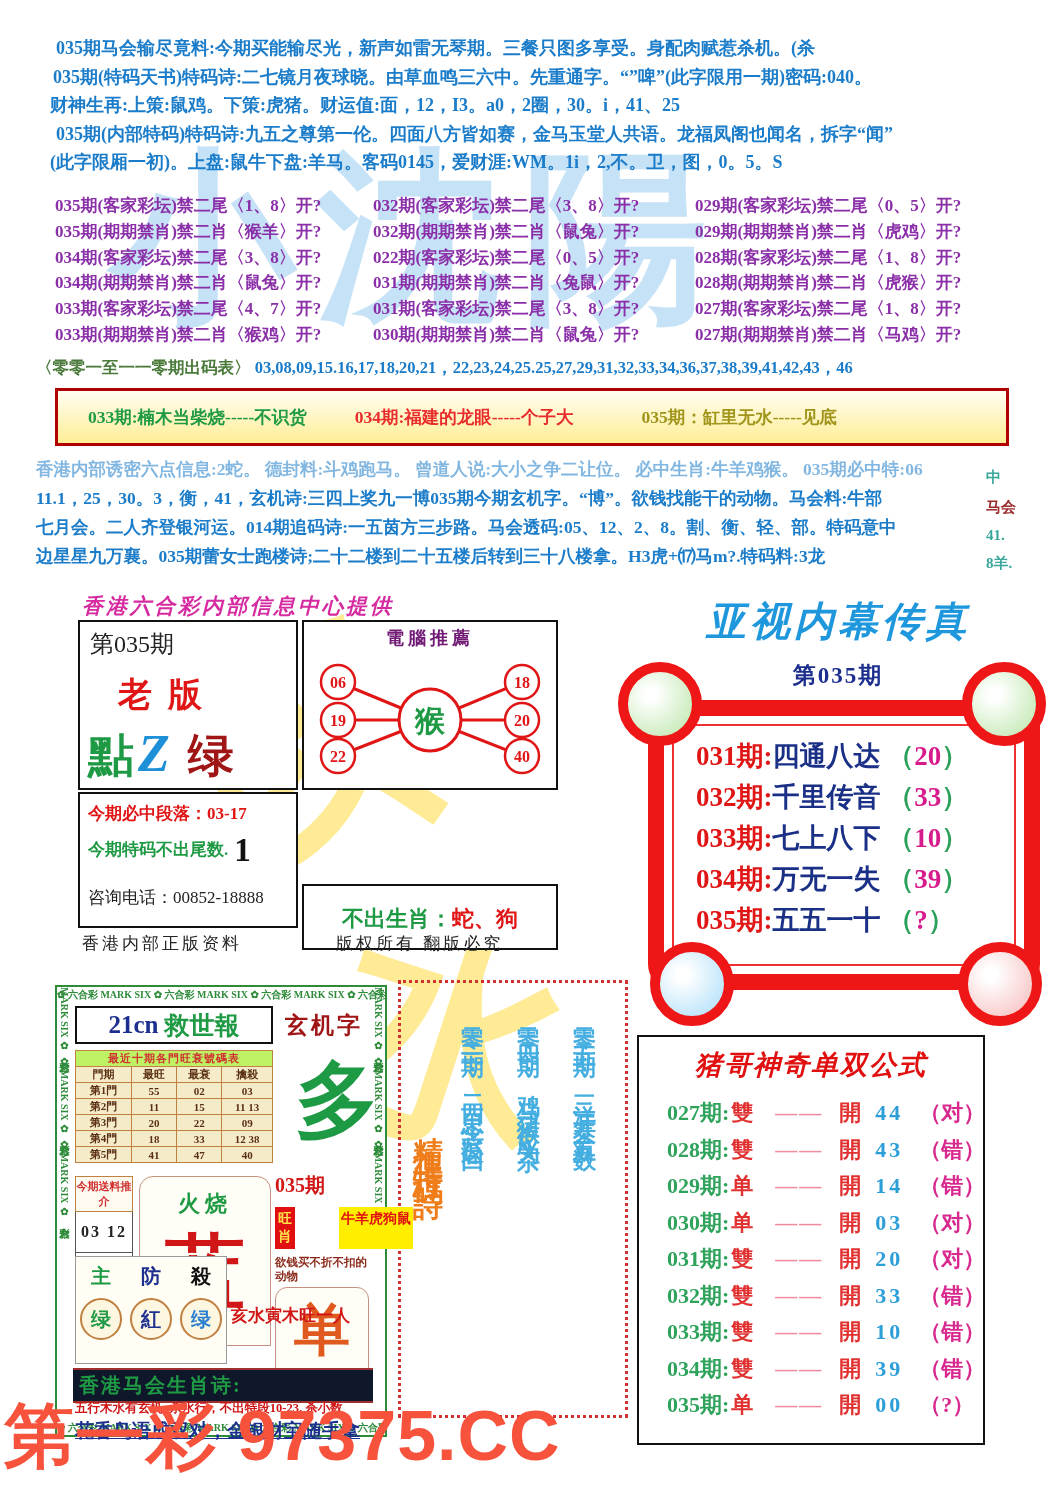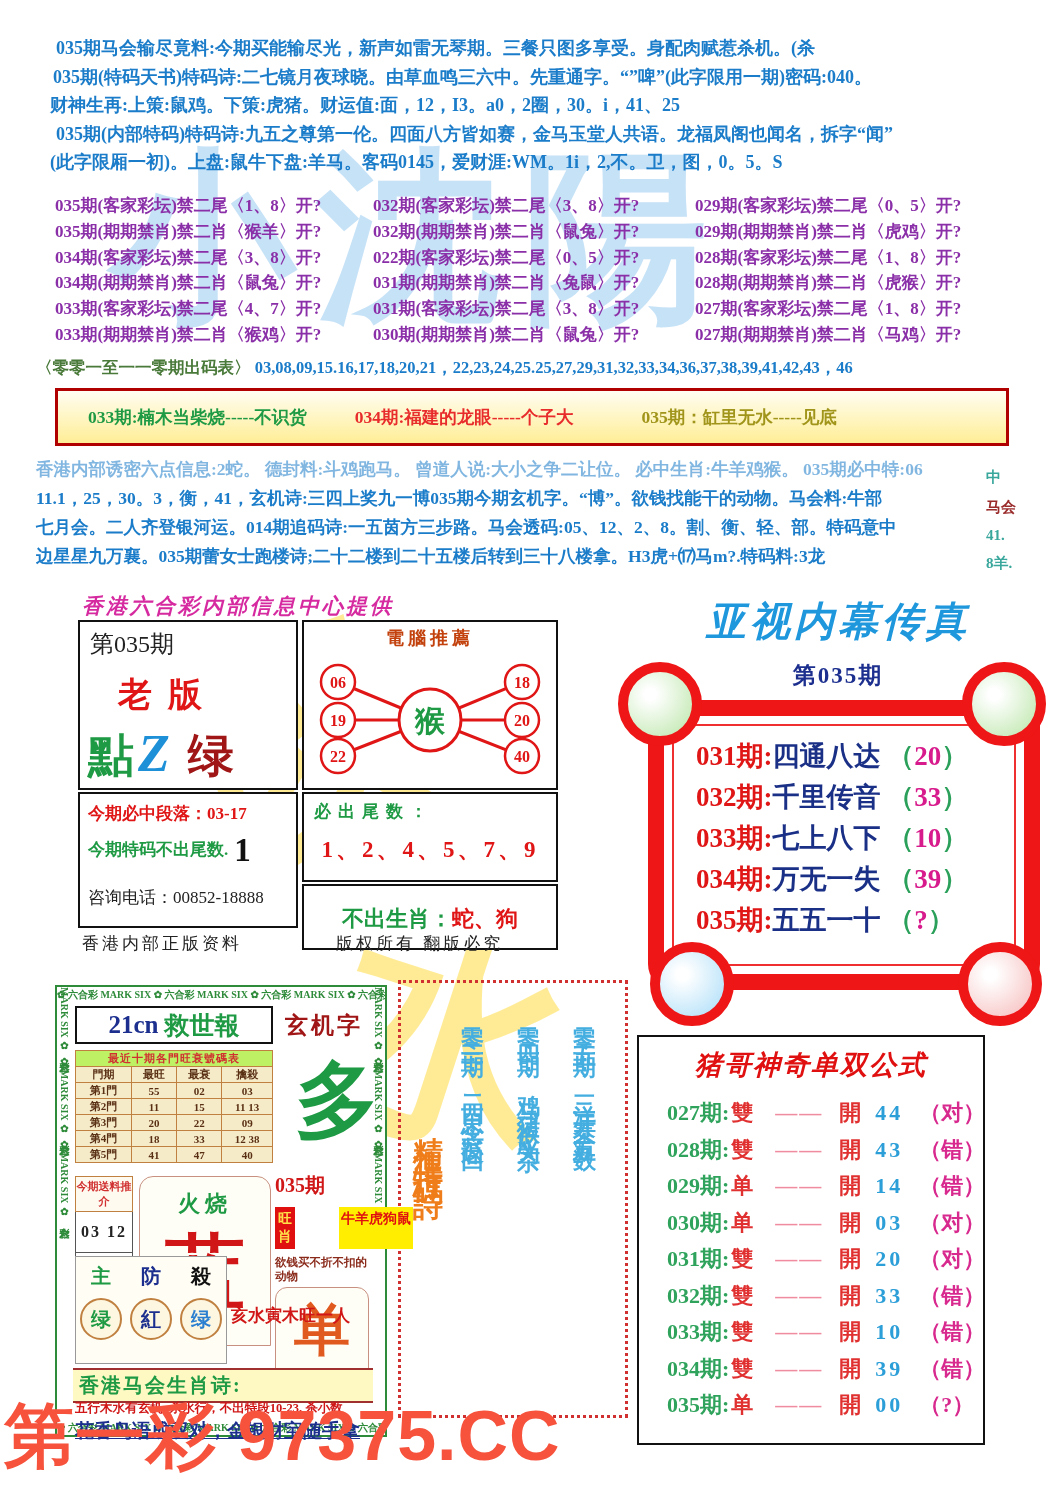--- a/index.html
+++ b/index.html
@@ -34,21 +34,21 @@
   .teal{color:#3aa79c;} .dred{color:#9a2b2b;}
   
   .hk-header{left:82px;top:592px;color:#d62ba0;font-size:21px;font-weight:bold;font-style:italic;letter-spacing:3px;}
   .bbox{position:absolute;border:2.5px solid #111;background:#fff;box-sizing:border-box;}
   .issue-no{position:absolute;left:10px;top:6px;font-size:24px;color:#222;}
   .oldver{position:absolute;left:38px;top:50px;font-size:34px;font-weight:bold;color:#e01616;letter-spacing:16px;}
   .chars{position:absolute;left:8px;top:102px;white-space:nowrap;}
   .ch1{font-size:46px;font-weight:bold;color:#1f9a44;}
   .ch2{font-size:52px;font-weight:bold;font-style:italic;color:#1e90d8;}
   .ch3{font-size:46px;font-weight:bold;color:#a01515;margin-left:14px;}
-  .pc-title{position:absolute;left:0;top:4px;width:100%;text-align:center;color:#c2410c;font-size:18px;font-weight:bold;letter-spacing:4px;}
+  .pc-title{position:absolute;left:0;top:4px;width:100%;text-align:center;color:#701a75;font-size:18px;font-weight:bold;letter-spacing:4px;}
   .seg1{position:absolute;left:8px;top:8px;color:#e01616;font-size:17px;font-weight:600;}
   .seg2{position:absolute;left:8px;top:38px;color:#1f9a44;font-size:17px;font-weight:600;}
   .seg2 b{color:#111;font-size:33px;font-weight:600;vertical-align:-6px;margin-left:6px;}
   .seg3{position:absolute;left:8px;top:92px;color:#222;font-size:17px;}
   .tails-label{position:absolute;left:10px;top:6px;color:#1f9a44;font-size:17px;font-weight:600;letter-spacing:7px;}
   .tails-vals{position:absolute;left:0;top:40px;width:100%;text-align:center;color:#e01616;font-size:23px;font-weight:bold;letter-spacing:3px;}
   .zod{position:absolute;left:0;top:18px;width:100%;text-align:center;font-size:22px;font-weight:bold;}
   .zod .g{color:#1f9a44;} .zod .r{color:#e01616;}
   .cap{position:absolute;top:932px;color:#222;font-size:17px;letter-spacing:3px;}
   
@@ -98,21 +98,21 @@
   .arch2 .dan{color:#e05a20;font-size:56px;font-weight:bold;line-height:84px;}
   .zfs{position:absolute;left:2px;top:252px;width:150px;height:106px;border:1.5px solid #999;background:#fffdf4;}
   .zfs .hd{display:flex;justify-content:space-around;font-size:20px;font-weight:bold;margin-top:6px;}
   .zfs .hd .a{color:#1f9a44;} .zfs .hd .b{color:#1c2f8f;} .zfs .hd .c{color:#111;}
   .zfs .cir{display:flex;justify-content:space-around;margin-top:8px;}
   .zfs .cir span{display:inline-block;width:38px;height:38px;border:2px solid #c08040;border-radius:50%;
                  text-align:center;line-height:38px;font-size:20px;font-weight:bold;background:#fdf6e0;}
   .zfs .cir .a{color:#1f9a44;} .zfs .cir .b{color:#1c2f8f;} .zfs .cir .c{color:#2a7fd0;}
   .haishui{position:absolute;left:158px;top:300px;color:#d01616;font-size:17px;font-weight:bold;white-space:nowrap;}
   .sxs{position:absolute;left:0px;top:364px;width:300px;border-top:2px solid #a03030;border-bottom:2px solid #a03030;
-       color:#1f9a44;font-size:20px;font-weight:bold;letter-spacing:2px;padding:2px 0 2px 6px;box-sizing:border-box;background:#fef9c3;}
+       color:#1f9a44;font-size:20px;font-weight:bold;letter-spacing:2px;padding:2px 0 2px 6px;box-sizing:border-box;background:#0f172a;}
   .redline{position:absolute;left:2px;top:396px;width:298px;color:#d01616;font-size:12.5px;font-weight:bold;white-space:nowrap;}
   .blueline{position:absolute;left:2px;top:414px;width:298px;color:#1c2f8f;font-size:19px;font-weight:bold;white-space:nowrap;text-decoration:underline;}
   
   .zg{left:637px;top:1035px;width:348px;height:410px;border:2.5px solid #111;box-sizing:border-box;background:#fff;}
   .zg-title{position:absolute;left:0;top:10px;width:100%;text-align:center;color:#e01010;font-size:27px;font-weight:bold;font-style:italic;letter-spacing:2px;}
   .zg-rows{position:absolute;left:28px;top:58px;}
   .zg-row{font-size:22px;font-weight:bold;line-height:36.5px;white-space:nowrap;}
   .zg-row .p{color:#2fa35c;} .zg-row .d{color:#e03030;margin-left:2px;}
   .zg-row .dash{color:#f08ca0;margin:0 16px 0 22px;letter-spacing:2px;}
   .zg-row .k{color:#e03030;margin-right:14px;} .zg-row .n{color:#2d9fd8;margin-right:16px;letter-spacing:3px;}
@@ -227,24 +227,20 @@
   </div>
 
   <div class="bbox z1" style="left:78px;top:792px;width:220px;height:136px;">
     <div class="seg1">今期必中段落：03-17</div>
     <div class="seg2">
       <span>今期特码不出尾数.</span><b>1</b>
     </div>
     <div class="seg3">咨询电话：00852-18888</div>
   </div>
 
-  <div class="bbox z1" style="left:302px;top:792px;width:256px;height:90px;">
-    <div class="tails-label">必出尾数：</div>
-    <div class="tails-vals">1、2、4、5、7、9</div>
-  </div>
 
   <div class="bbox z1" style="left:302px;top:884px;width:256px;height:66px;">
     <div class="zod">
       <span class="g">不出生肖：</span><span class="r">蛇、狗</span>
     </div>
   </div>
 
   <div class="cap z1" style="left:82px;">香港内部正版资料</div>
   <div class="cap z1" style="left:336px;">版权所有  翻版必究</div>
 

